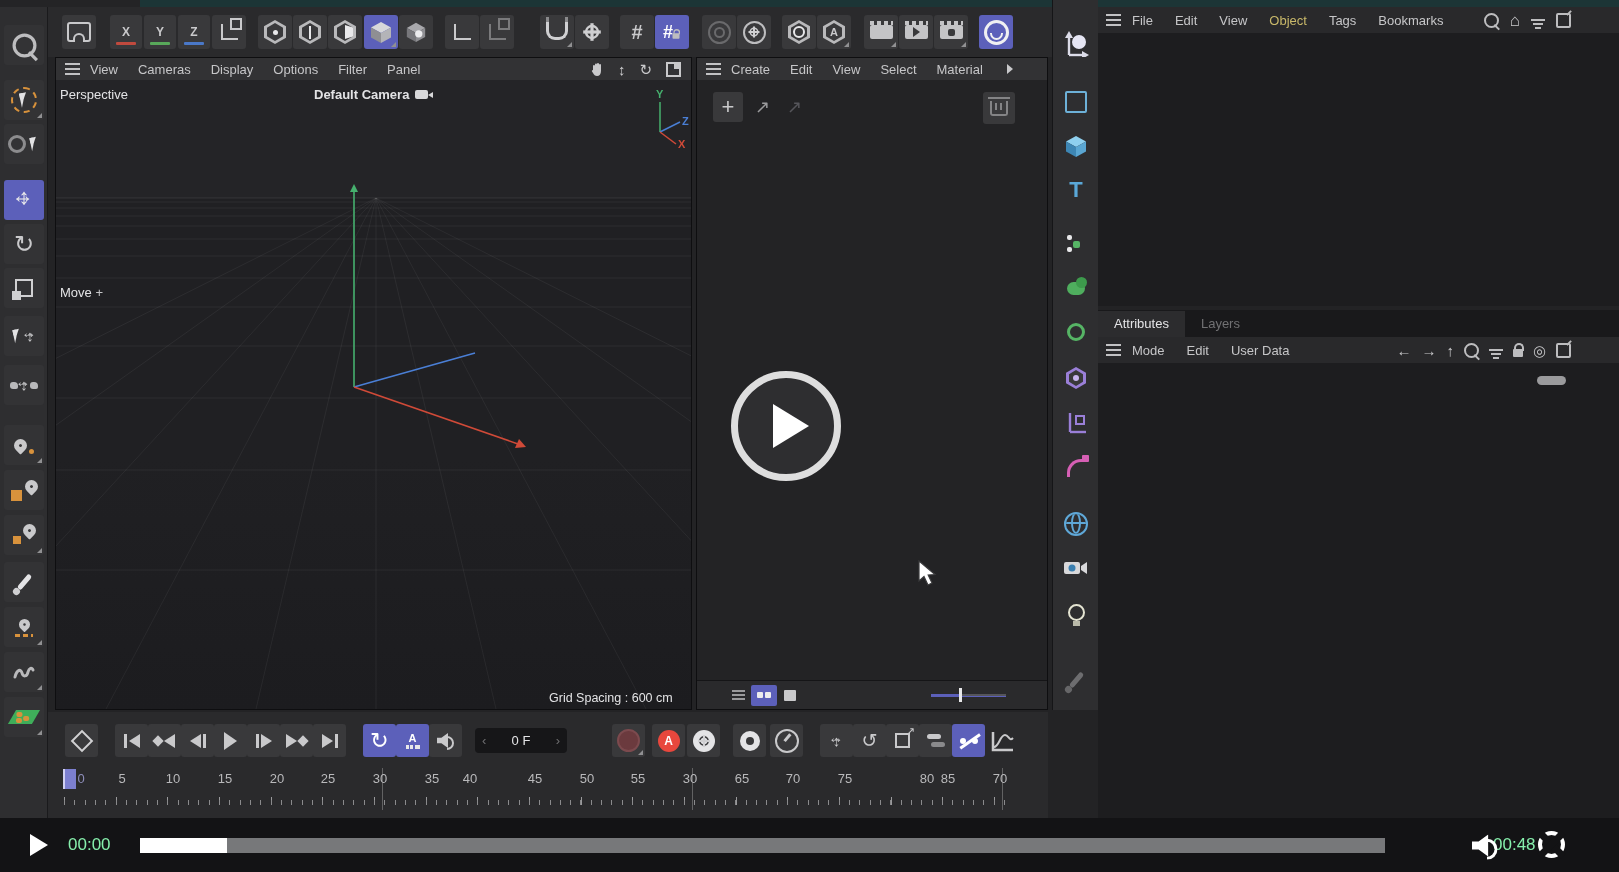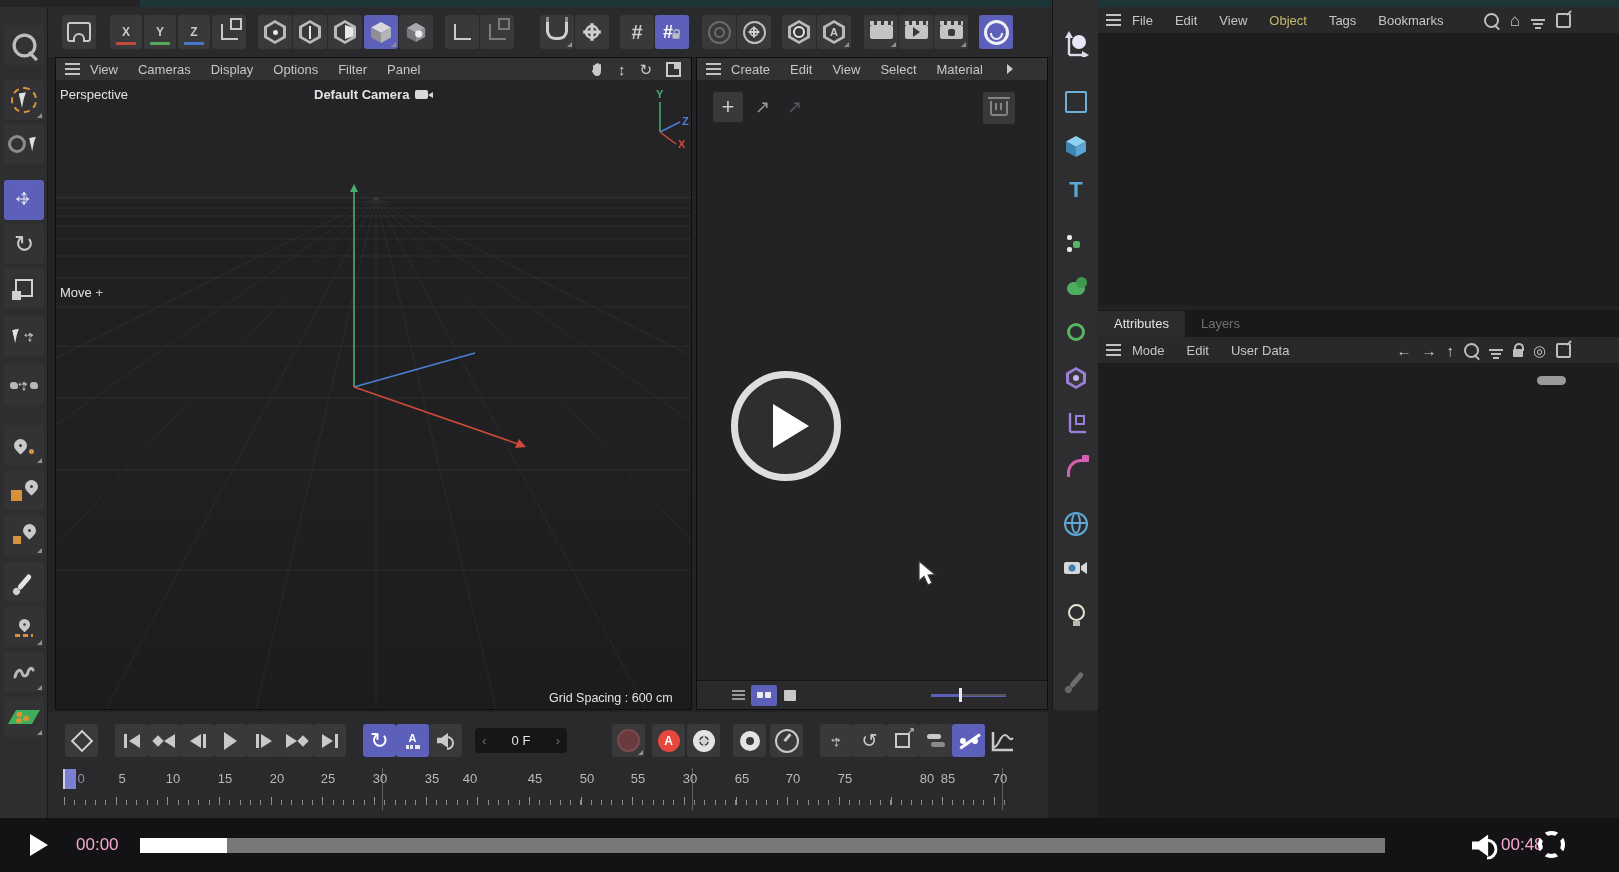--- a/index.html
+++ b/index.html
@@ -166,21 +166,21 @@
   .rlab{position:absolute;top:5px;transform:translateX(-50%);}
   .ticks{position:absolute;left:16px;top:34px;width:946px;height:5px;
      background:repeating-linear-gradient(90deg,#8a8a8c 0 1px,transparent 1px 10.33px);}
   .ticks5{position:absolute;left:16px;top:31px;width:946px;height:8px;
      background:repeating-linear-gradient(90deg,#9a9a9c 0 1px,transparent 1px 51.66px);}
   .playhead{position:absolute;left:15px;top:3px;width:13px;height:20px;background:#7c7fd0;border-left:2px solid #d0d0f0;box-sizing:border-box;}
   .guide{position:absolute;top:2px;width:1px;height:42px;background:#8f8f91;opacity:.55;}
   
   .player{left:0;top:818px;width:1619px;height:54px;background:#131315;display:flex;align-items:center;}
   .pp-tri{width:0;height:0;border-left:18px solid #fff;border-top:11px solid transparent;border-bottom:11px solid transparent;margin-left:30px;}
-  .ptime{color:#f9a8d4;font-size:17px;margin-left:28px;width:52px;}
+  .ptime{color:#86efac;font-size:17px;margin-left:20px;width:52px;}
   .pbar{position:absolute;left:140px;top:20px;width:1245px;height:15px;background:#77787a;}
   .pbar .played{position:absolute;left:0;top:0;height:100%;background:#fff;}
   .fsc{position:relative;width:27px;height:27px;margin-left:22px;}
   .fsc::before{content:"";position:absolute;inset:0;border:4.5px solid #fff;border-radius:50%;box-sizing:border-box;}
   .fsc .cut1,.fsc .cut2{position:absolute;left:-3px;top:10px;width:33px;height:7px;background:#131315;}
   .fsc .cut1{transform:rotate(45deg);} .fsc .cut2{transform:rotate(-45deg);}
   
   .bigplay{left:731px;top:371px;width:110px;height:110px;border:7px solid #dedede;border-radius:50%;
      background:rgba(70,70,70,.35);box-sizing:border-box;display:flex;align-items:center;justify-content:center;}
   .bigplay .tri{width:0;height:0;border-left:36px solid #fff;border-top:22px solid transparent;border-bottom:22px solid transparent;margin-left:10px;}

